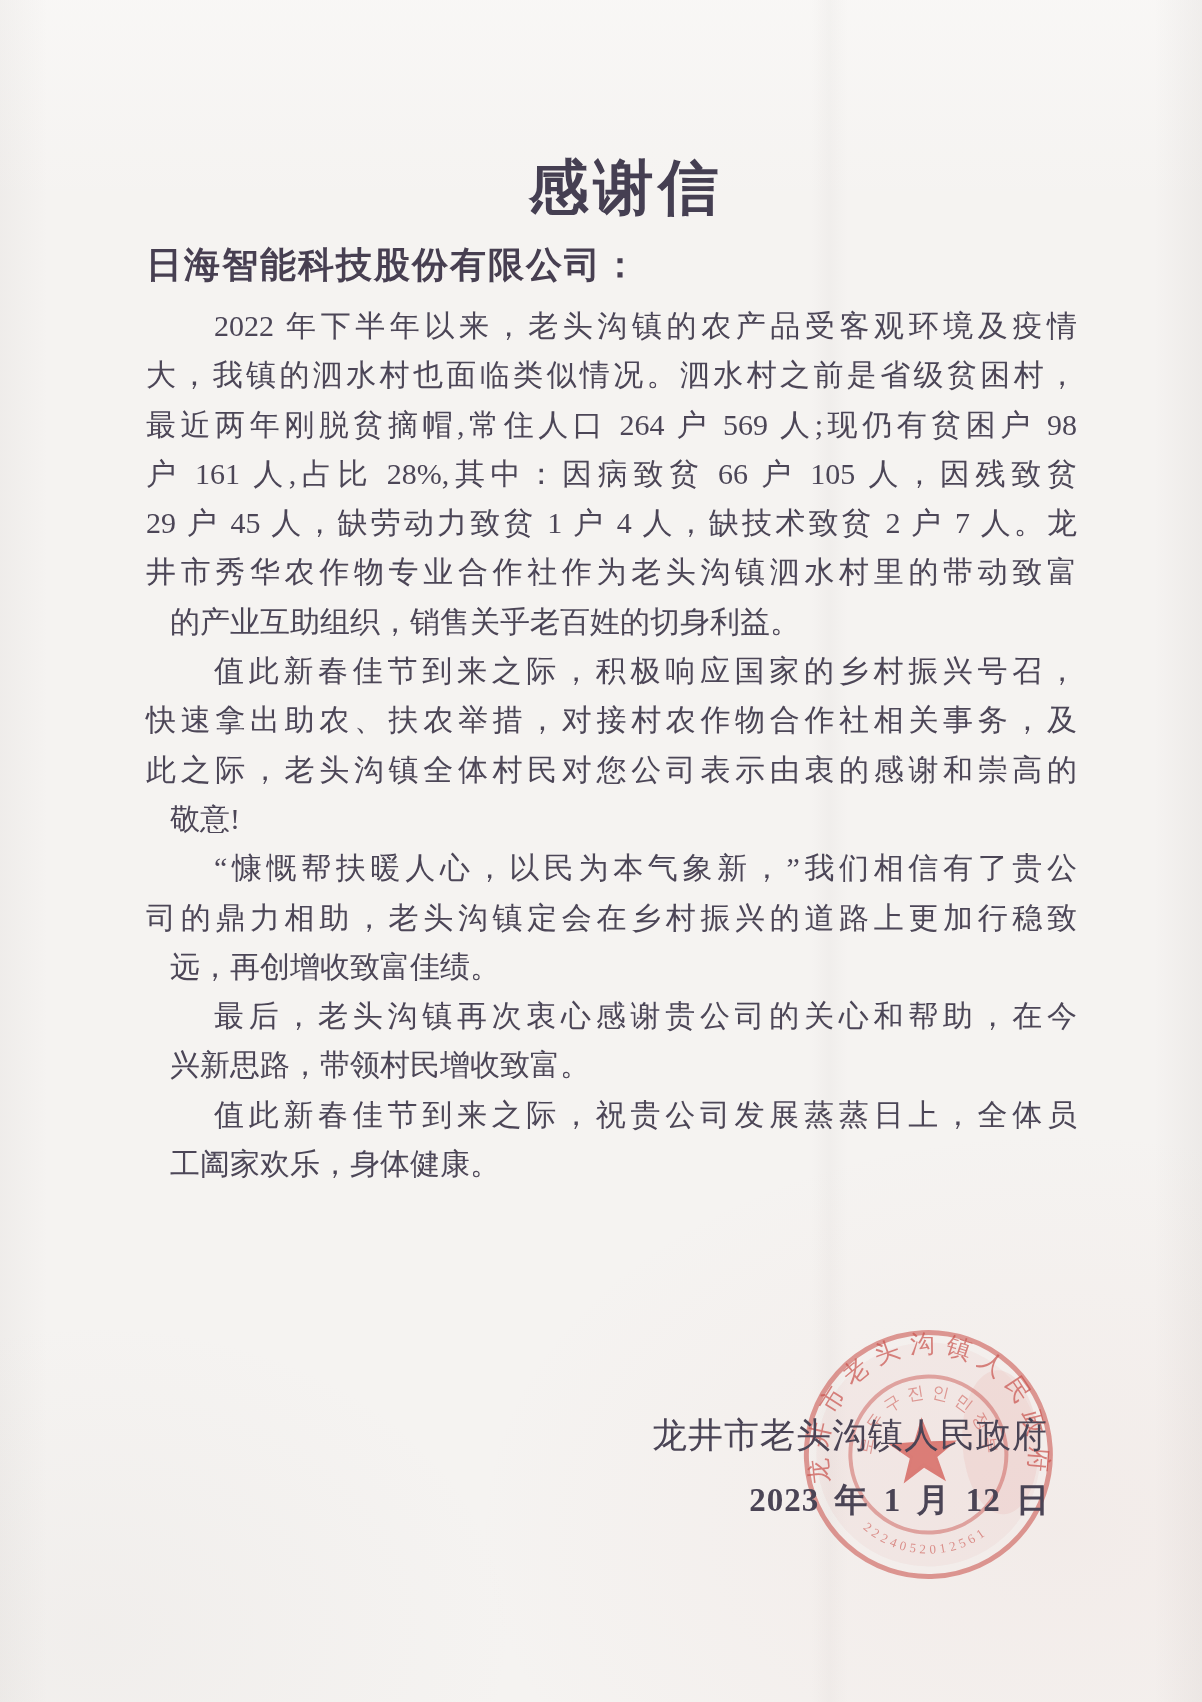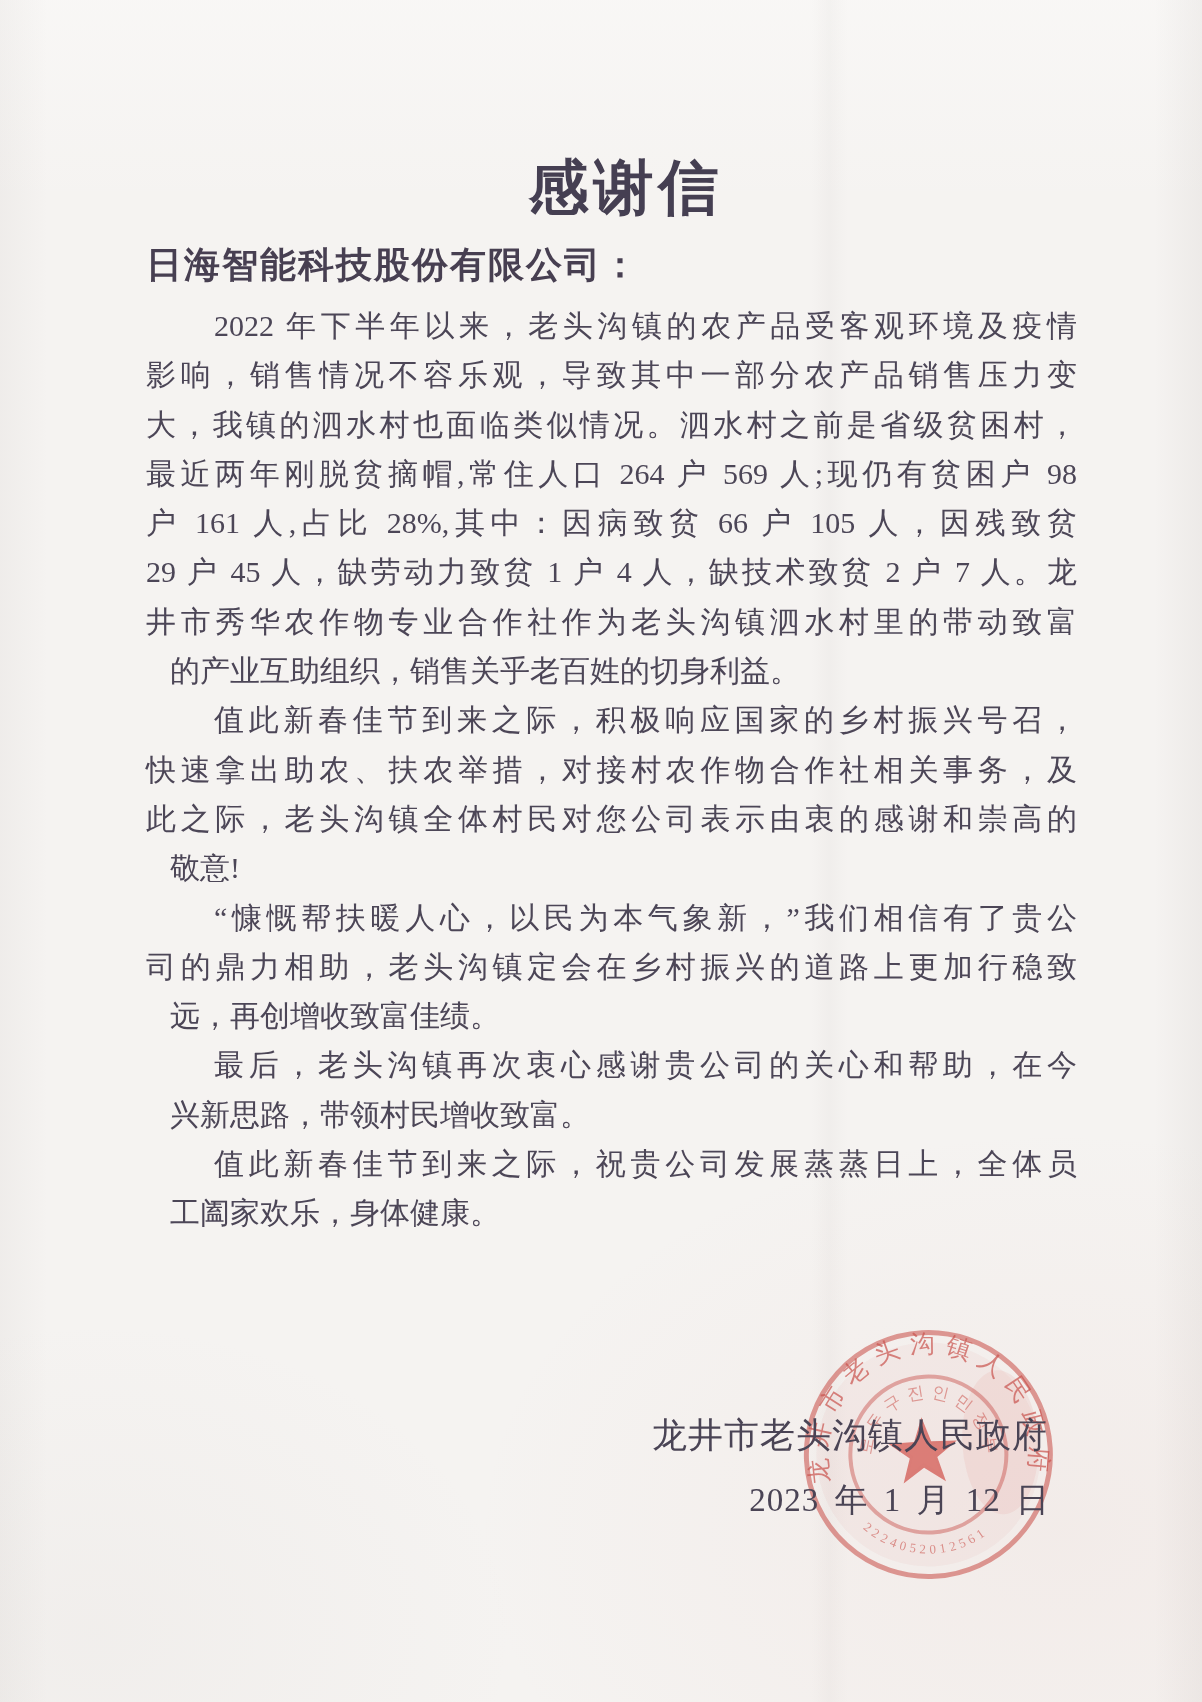--- a/index.html
+++ b/index.html
@@ -41,42 +41,41 @@
   .line.indent{text-indent:68px;}
   .line.end{text-align-last:left;margin-left:24px;}
   .signature{
     position:absolute;top:1412px;right:154px;
     font-size:35px;letter-spacing:1px;
     color:#4a4455;z-index:2;
   }
   .dateline{
     position:absolute;top:1478px;right:152px;
     font-size:33px;letter-spacing:1px;word-spacing:6px;
-    color:#4a4455;z-index:2;
+    color:#4a4455;z-index:2;font-weight:bold;
   }
   .seal{
     position:absolute;left:800px;top:1328px;
     width:258px;height:258px;z-index:1;
     transform:rotate(-3deg);
     opacity:0.92;
   }
   .seal text{font-family:"Liberation Serif","DejaVu Serif",serif;}
 </style>
 </head>
 <body>
 
 <div class="page">
 
   <div class="title">感谢信</div>
 
   <div class="salutation">日海智能科技股份有限公司：</div>
 
   <div class="body-text">
     <div class="line indent">2022 年下半年以来，老头沟镇的农产品受客观环境及疫情</div>
-    <div class="line">影响，销售情况不容乐观，导致其中一部分农产品销售压力变</div>
     <div class="line">大，我镇的泗水村也面临类似情况。泗水村之前是省级贫困村，</div>
     <div class="line">最近两年刚脱贫摘帽,常住人口 264 户 569 人;现仍有贫困户 98</div>
     <div class="line">户 161 人,占比 28%,其中：因病致贫 66 户 105 人，因残致贫</div>
     <div class="line">29 户 45 人，缺劳动力致贫 1 户 4 人，缺技术致贫 2 户 7 人。龙</div>
     <div class="line">井市秀华农作物专业合作社作为老头沟镇泗水村里的带动致富</div>
     <div class="line end">的产业互助组织，销售关乎老百姓的切身利益。</div>
     <div class="line indent">值此新春佳节到来之际，积极响应国家的乡村振兴号召，</div>
     <div class="line">快速拿出助农、扶农举措，对接村农作物合作社相关事务，及</div>
     <div class="line">此之际，老头沟镇全体村民对您公司表示由衷的感谢和崇高的</div>
     <div class="line end">敬意!</div>

